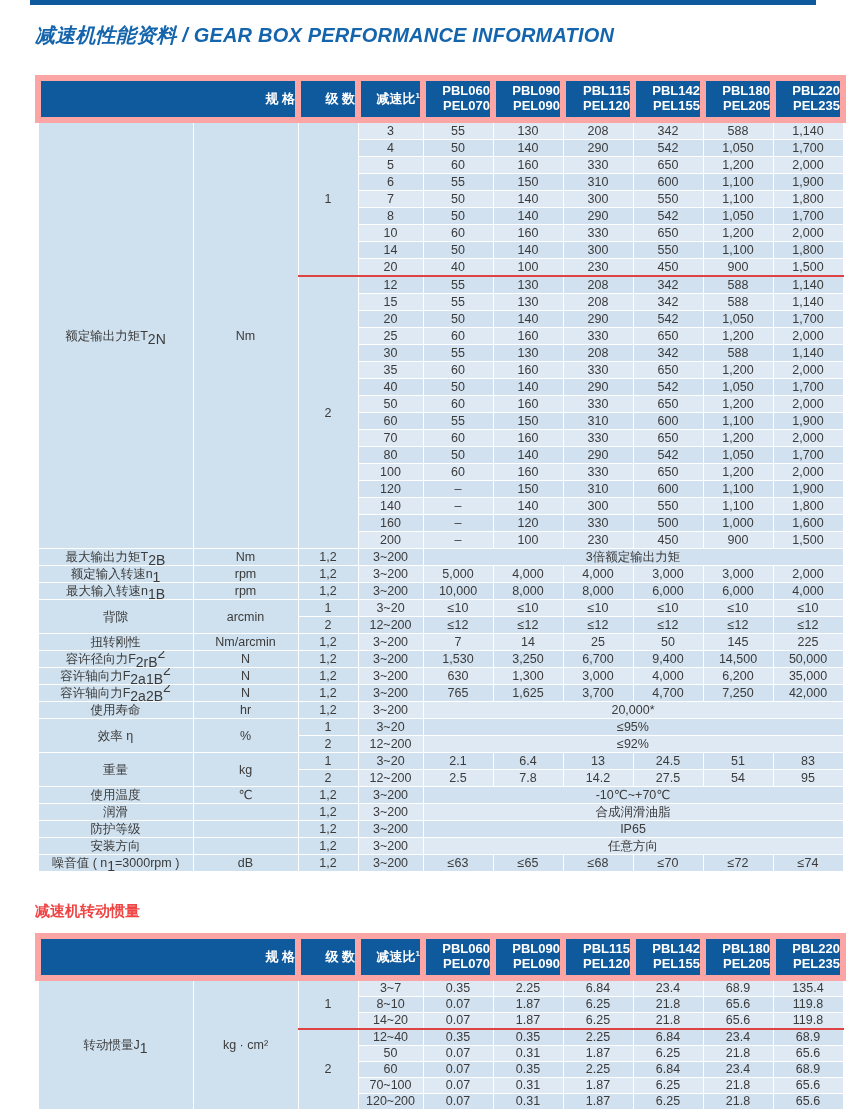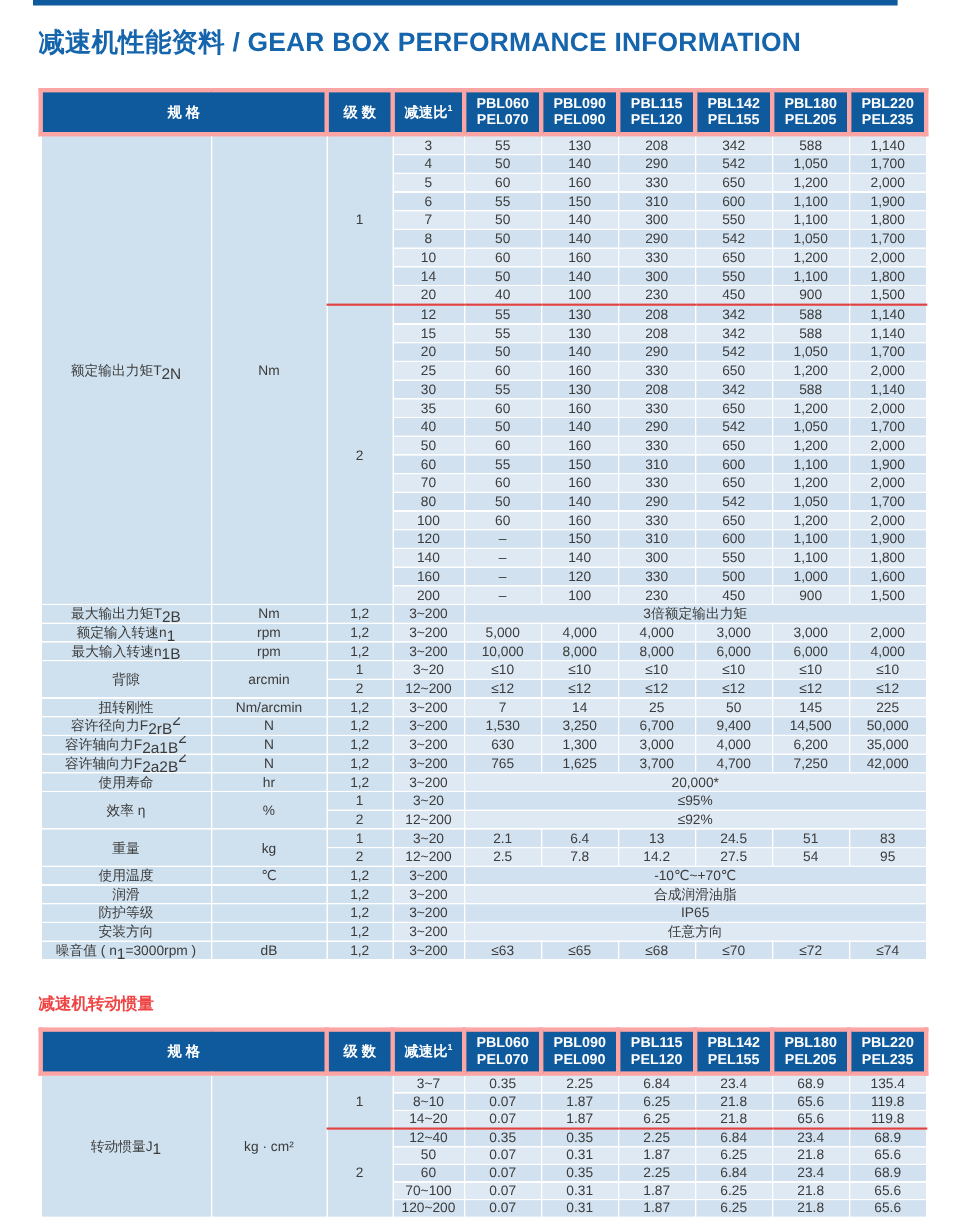--- a/index.html
+++ b/index.html
@@ -1,23 +1,23 @@
 <!DOCTYPE html>
 <html style="--header-blue: #0e5a9c; --title-blue: #1565ad; --red: #dd4343; --row-light: #dfe9f4; --row-dark: #d2e1ef; --panel: #cfe0ee; --text: #3b3b3b;"><head>
 <meta charset="utf-8">
 <style>
   html,body{margin:0;padding:0;background:#fff;}
   .page{position:relative;width:867px;height:1118px;background:#ffffff;overflow:hidden;
         font-family:"Liberation Sans","DejaVu Sans",sans-serif;}
   .top-strip{position:absolute;top:0;left:30px;width:786px;height:5px;background:var(--header-blue);}
   .content{padding:14px 27px 0 35px;}
-  .title{font-size:24px;font-weight:bold;color:var(--title-blue);margin:8px 0 26px 0;letter-spacing:.2px;}
+  .title{font-size:20px;font-weight:bold;color:var(--title-blue);margin:8px 0 26px 0;letter-spacing:.2px;font-style:italic;}
   table.spec{border-collapse:collapse;table-layout:fixed;width:805px;}
   table.spec th{background:var(--header-blue);color:#fff;font-size:13px;font-weight:bold;
-        border:4px solid #fca5a5;height:36px;line-height:1.15;padding:0;text-align:center;}
+        border:6px solid #fca5a5;height:36px;line-height:1.15;padding:0;text-align:right;}
   table.spec th sup{font-size:8px;}
   table.spec td{border:1px solid #fff;font-size:12.5px;color:var(--text);text-align:center;
         height:16px;line-height:16px;padding:0;white-space:nowrap;overflow:hidden;}
   table.inertia td{height:15px;line-height:15px;text-align:center;}
   td.lbl{text-align:left;padding-left:9px;background:var(--panel);}
   td.unt,td.stg{background:var(--panel);}
   td.lt{background:var(--row-light);}
   td.dk{background:var(--row-dark);}
   td.red-b{border-bottom:2px solid var(--red) !important;}
   sub,sup{font-size:14px;line-height:0;}

